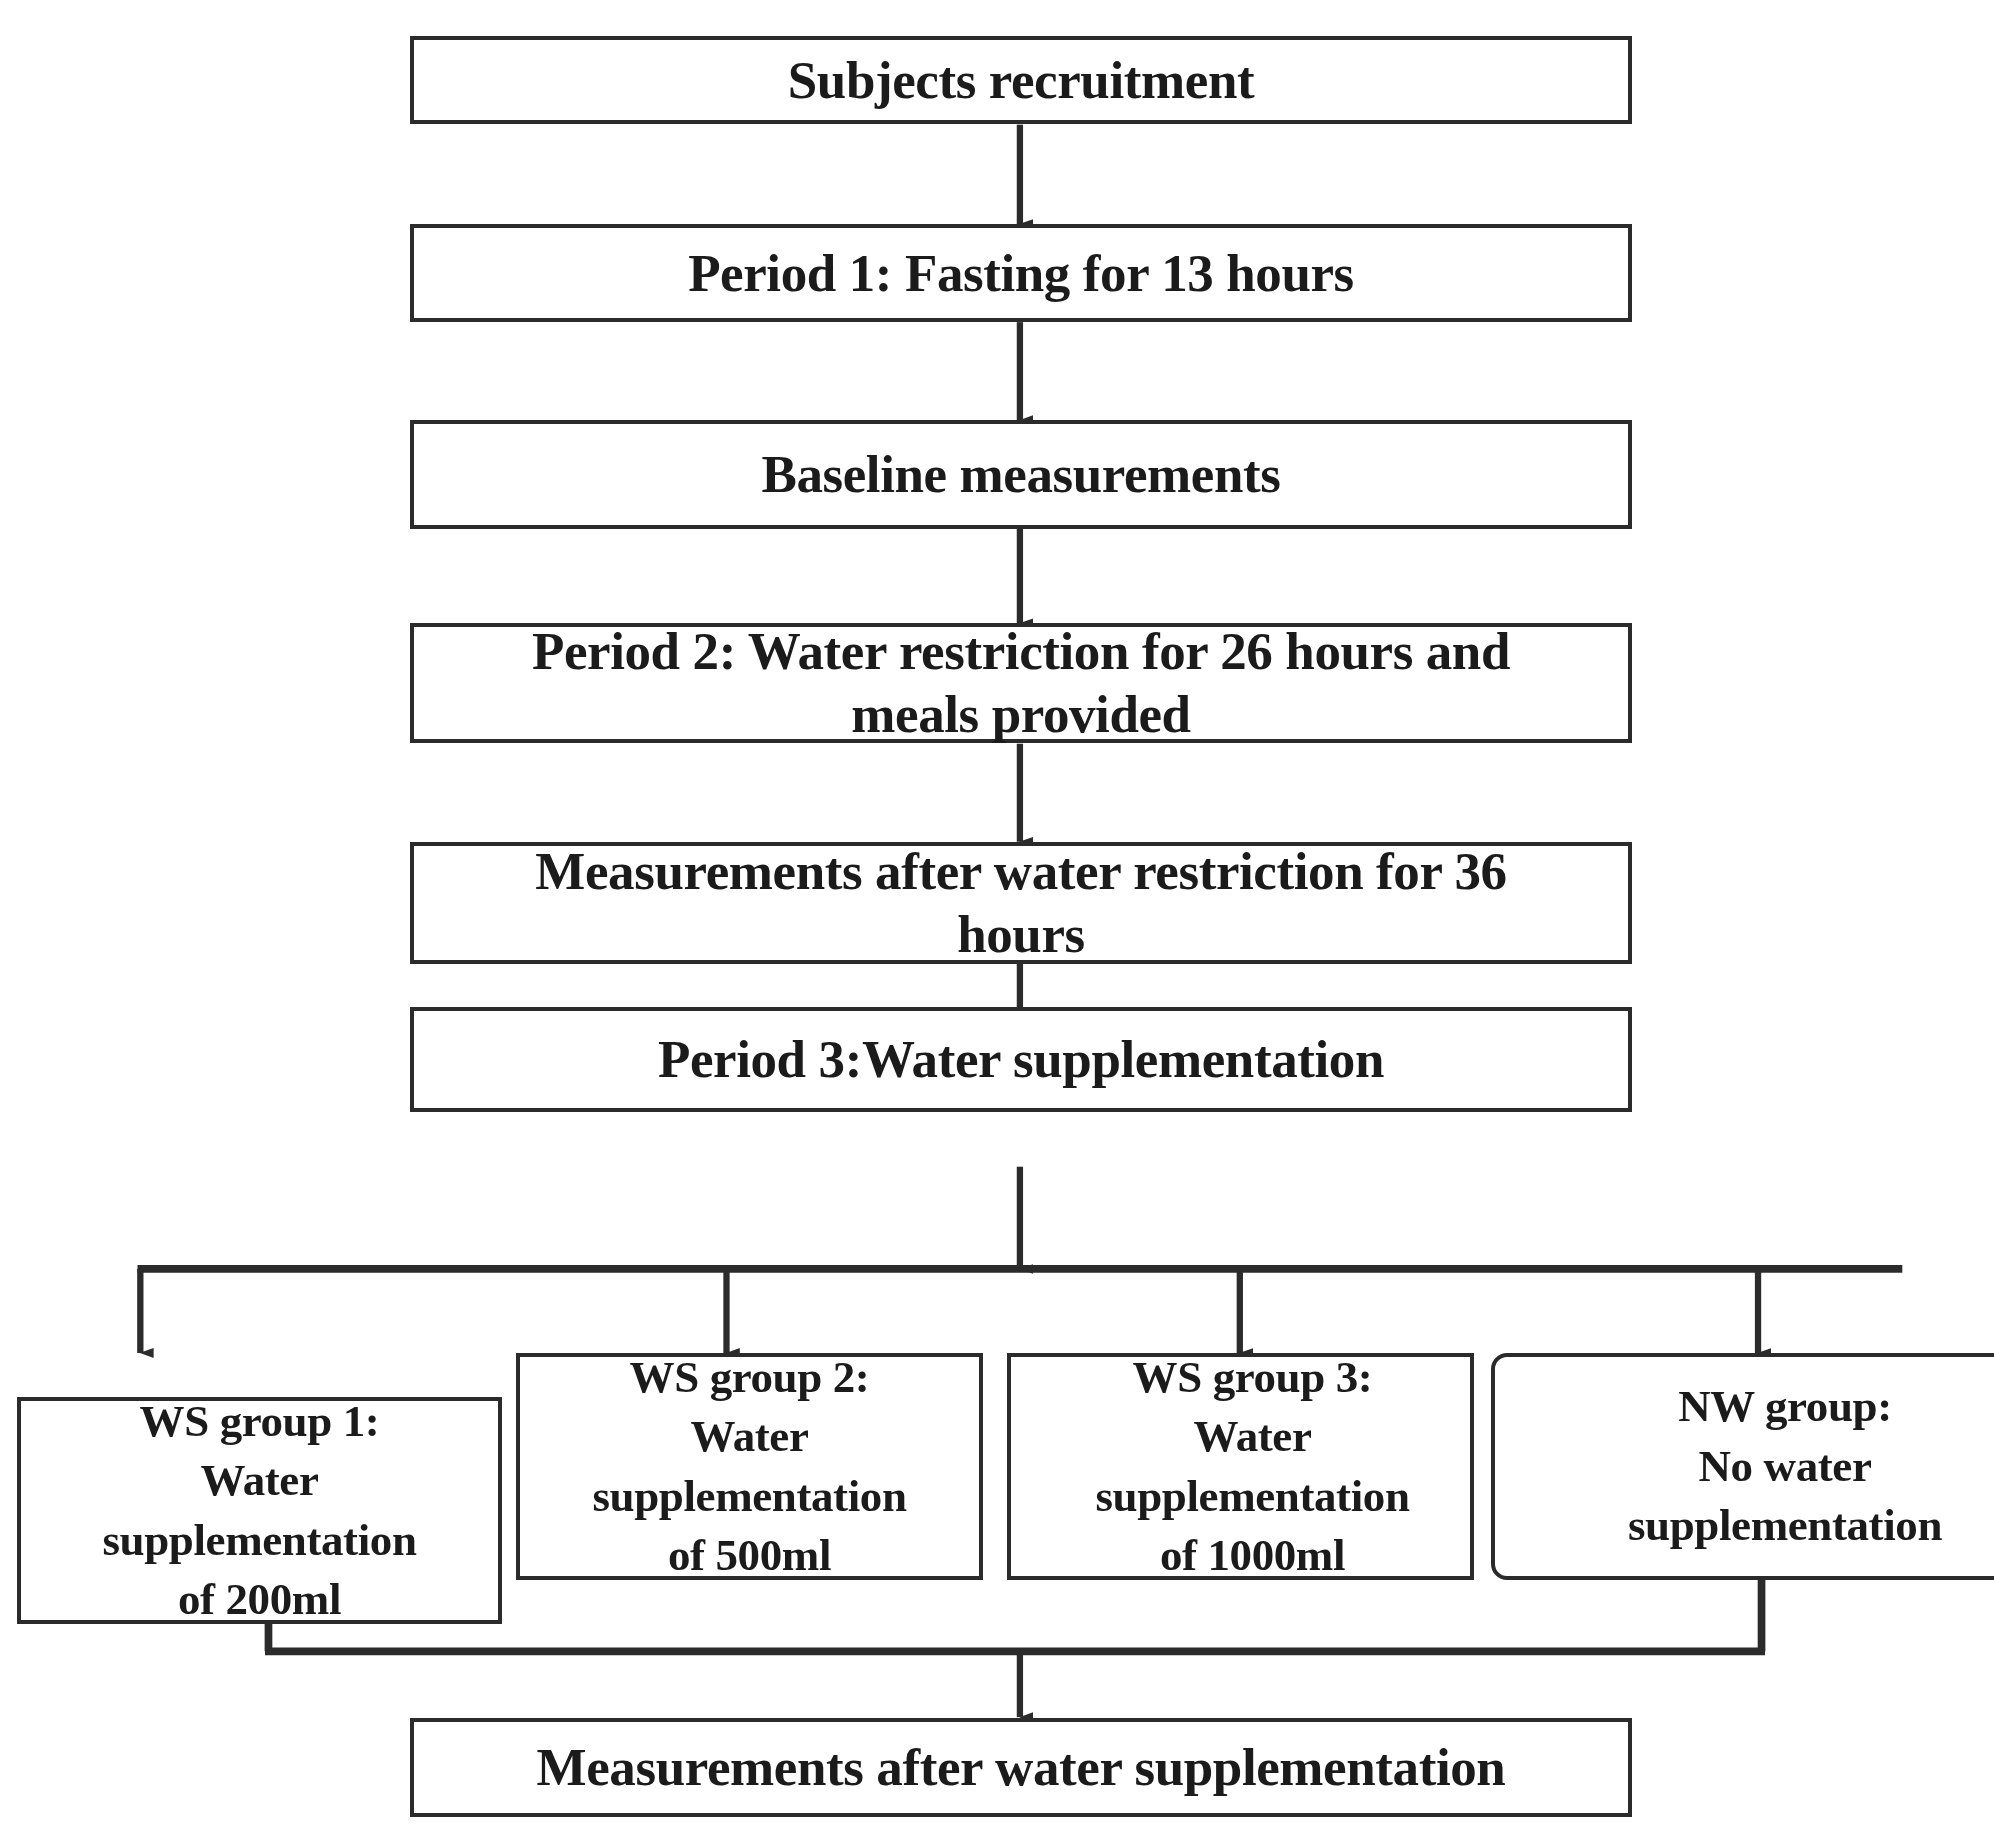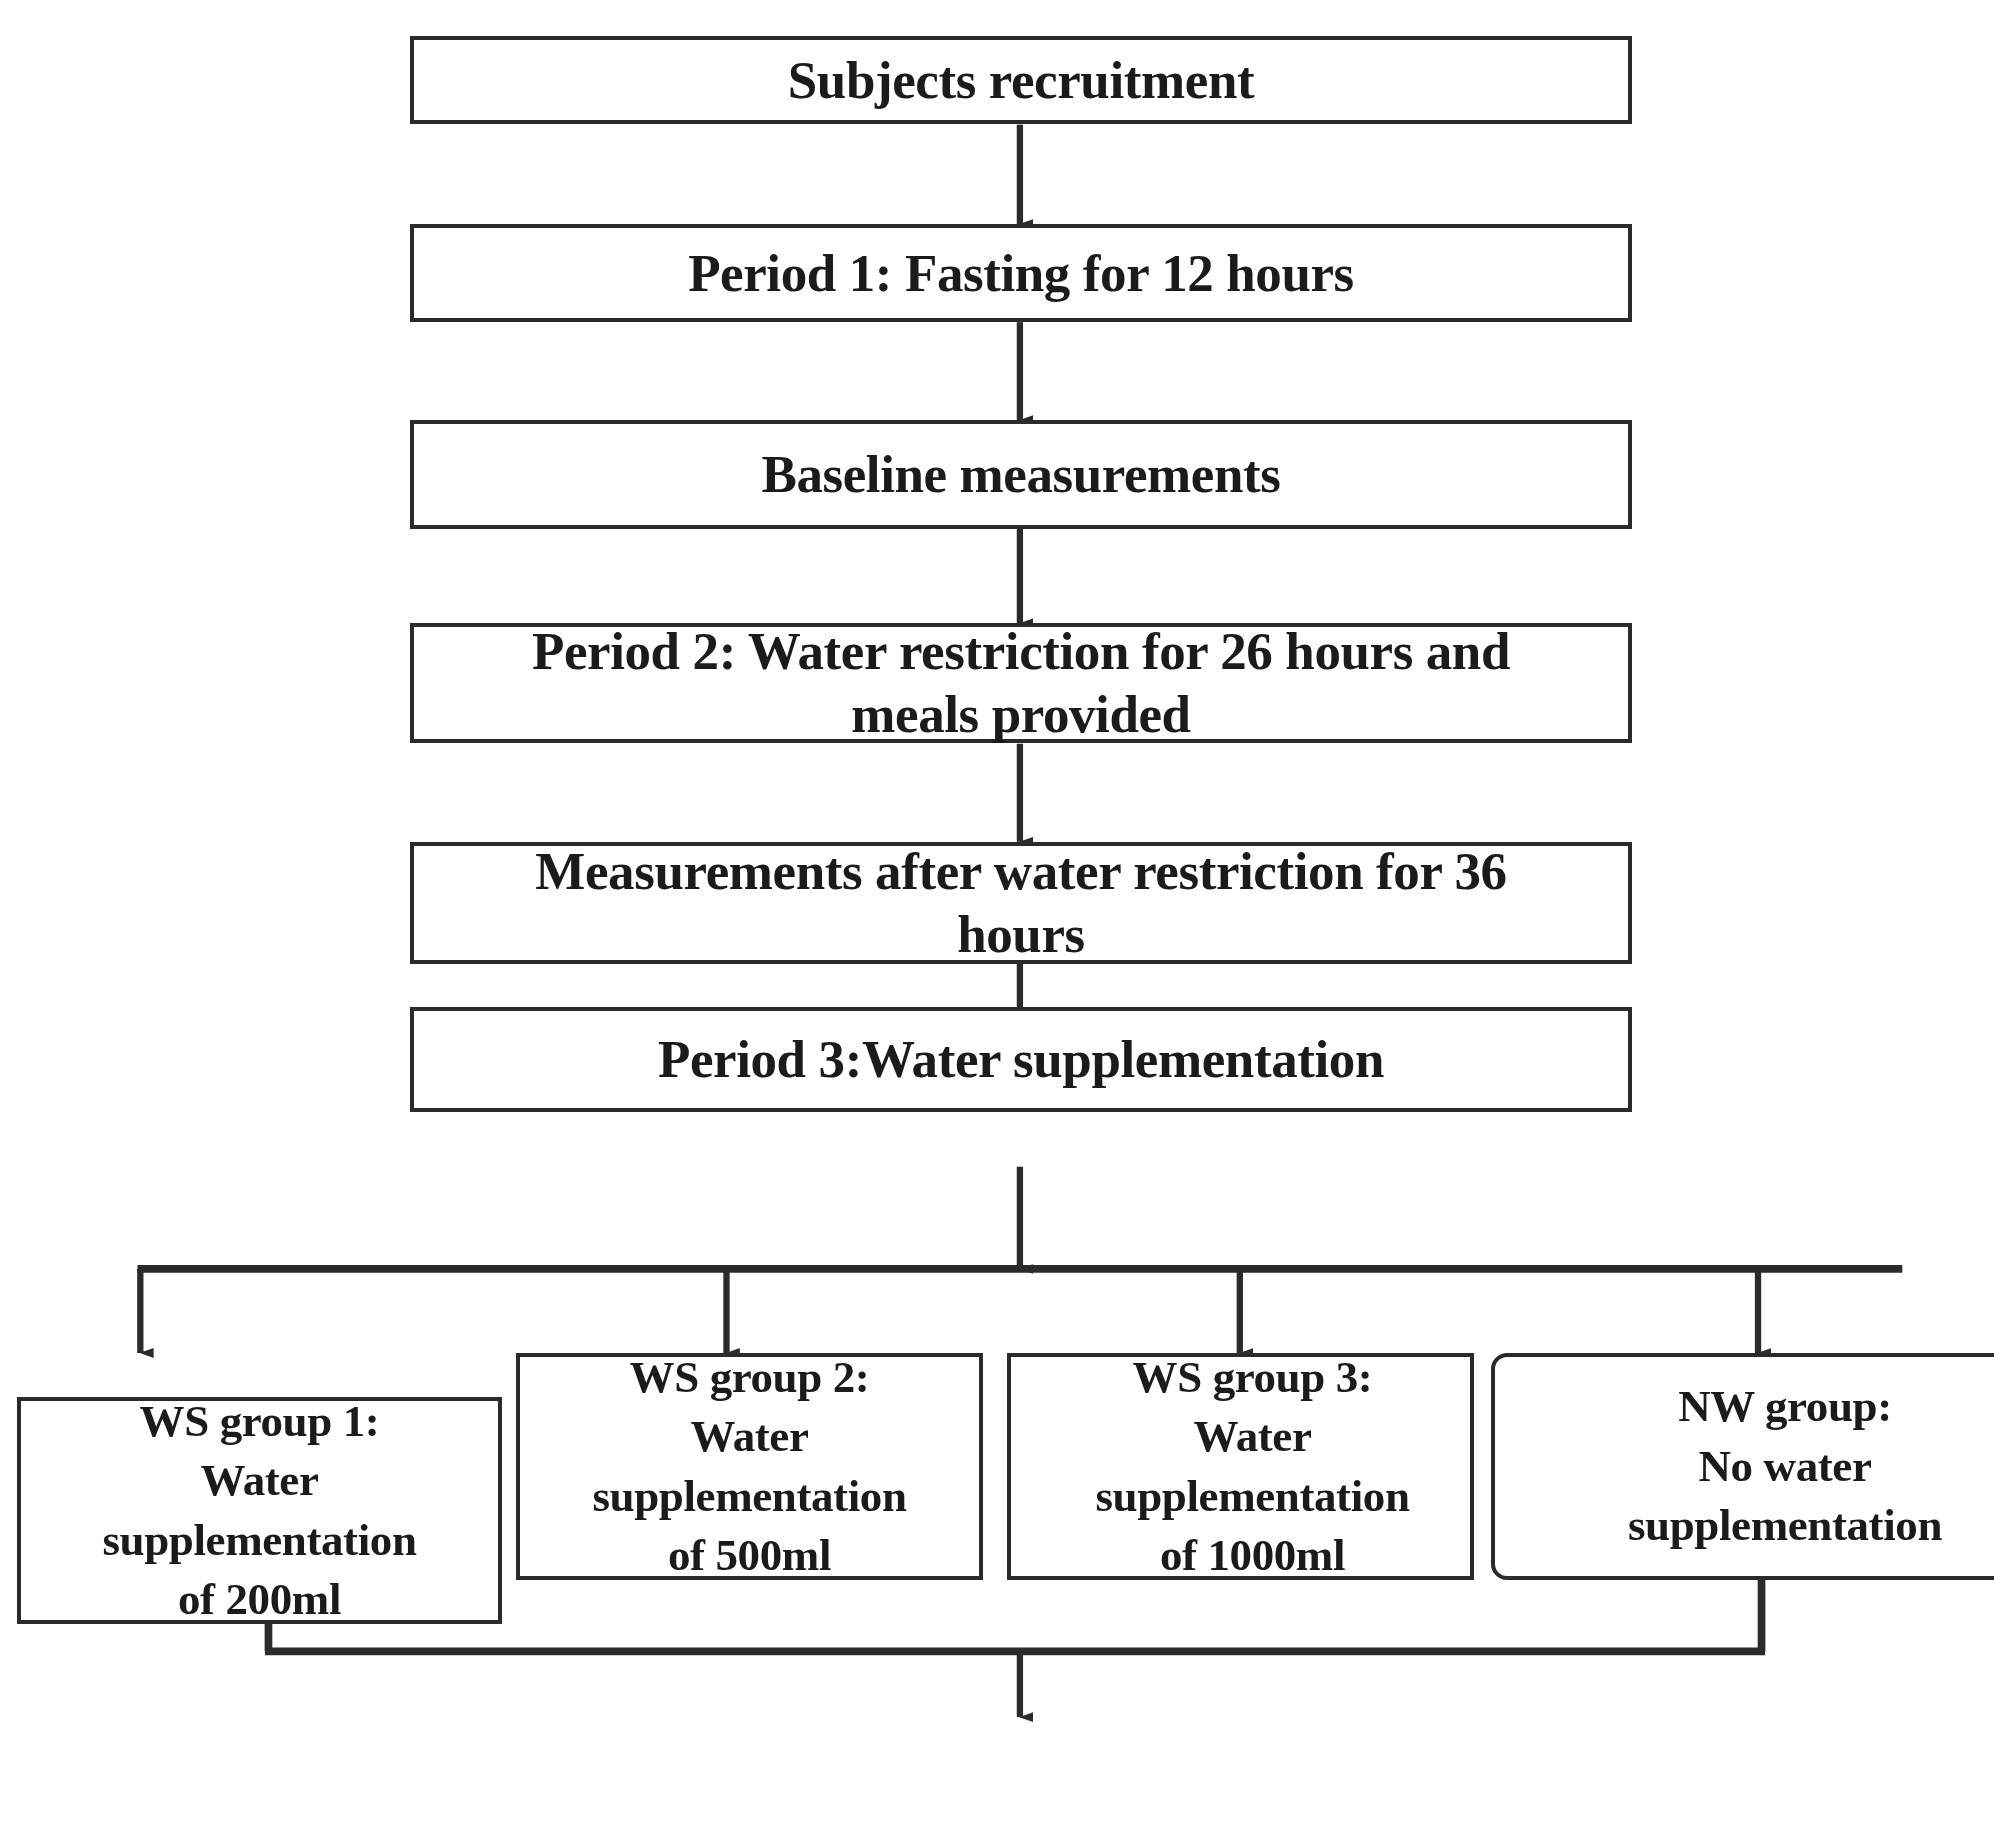--- a/index.html
+++ b/index.html
@@ -101,21 +101,21 @@
       <line x1="378" y1="2358" x2="2520" y2="2358"></line>
     </g>
     <line x1="1456" y1="2358" x2="1456" y2="2452" stroke="#2b2b2b" stroke-width="9" fill="none" marker-end="url(#arrowhead)"></line>
   </svg>
 
   <div class="node-box main-node" style="left:410px; top:36px; width:1222px; height:88px;">
     <span class="node-text">Subjects recruitment</span>
   </div>
 
   <div class="node-box main-node" style="left:410px; top:224px; width:1222px; height:98px;">
-    <span class="node-text">Period 1: Fasting for 12 hours</span>
+    <span class="node-text">Period 1: Fasting for 13 hours</span>
   </div>
 
   <div class="node-box main-node" style="left:410px; top:420px; width:1222px; height:109px;">
     <span class="node-text">Baseline measurements</span>
   </div>
 
   <div class="node-box main-node" style="left:410px; top:623px; width:1222px; height:120px;">
     <span class="node-text">Period 2: Water restriction for 26 hours and
 meals provided</span>
   </div>
@@ -149,15 +149,18 @@
 supplementation
 of 1000ml</span>
   </div>
 
   <div class="node-box group-node" style="left:1491px; top:1353px; width:588px; height:227px;border-radius:16px;">
     <span class="node-text">NW group:
 No water
 supplementation</span>
   </div>
 
+  <div class="node-box main-node" style="left:410px; top:1718px; width:1222px; height:99px;">
+    <span class="node-text">Measurements after water supplementation</span>
+  </div>
 
 </div>
 
 
 </body></html>

